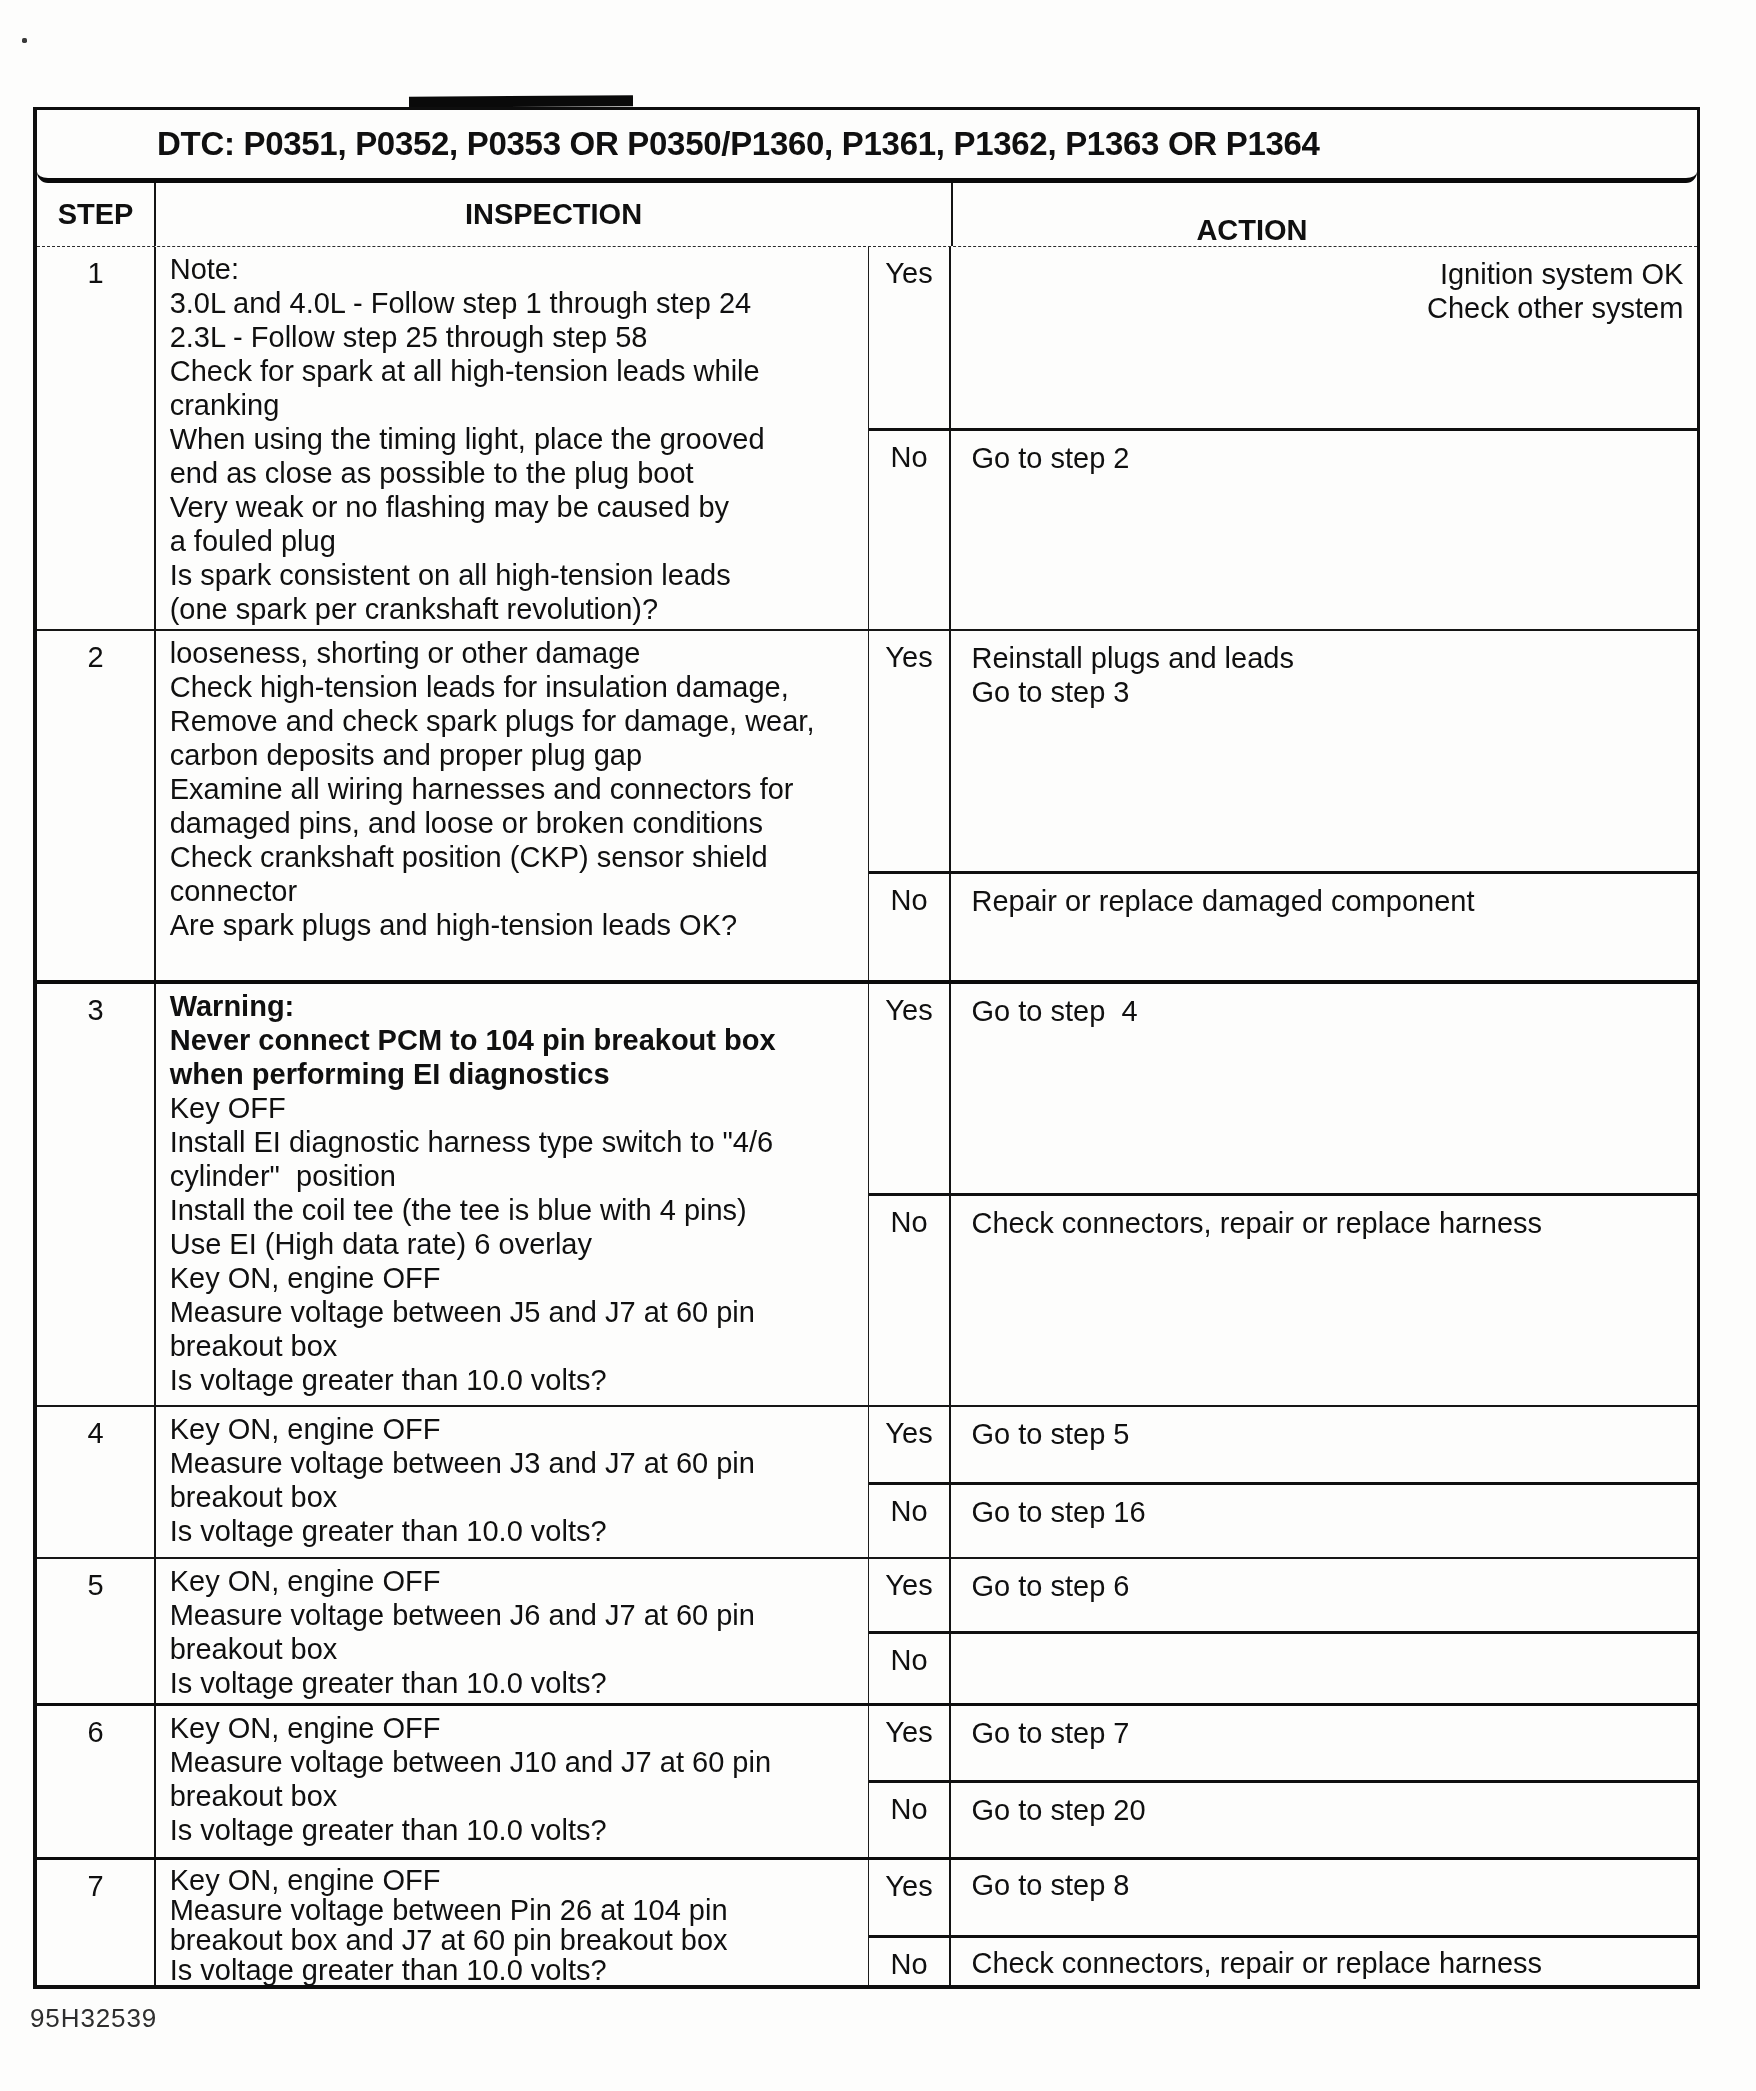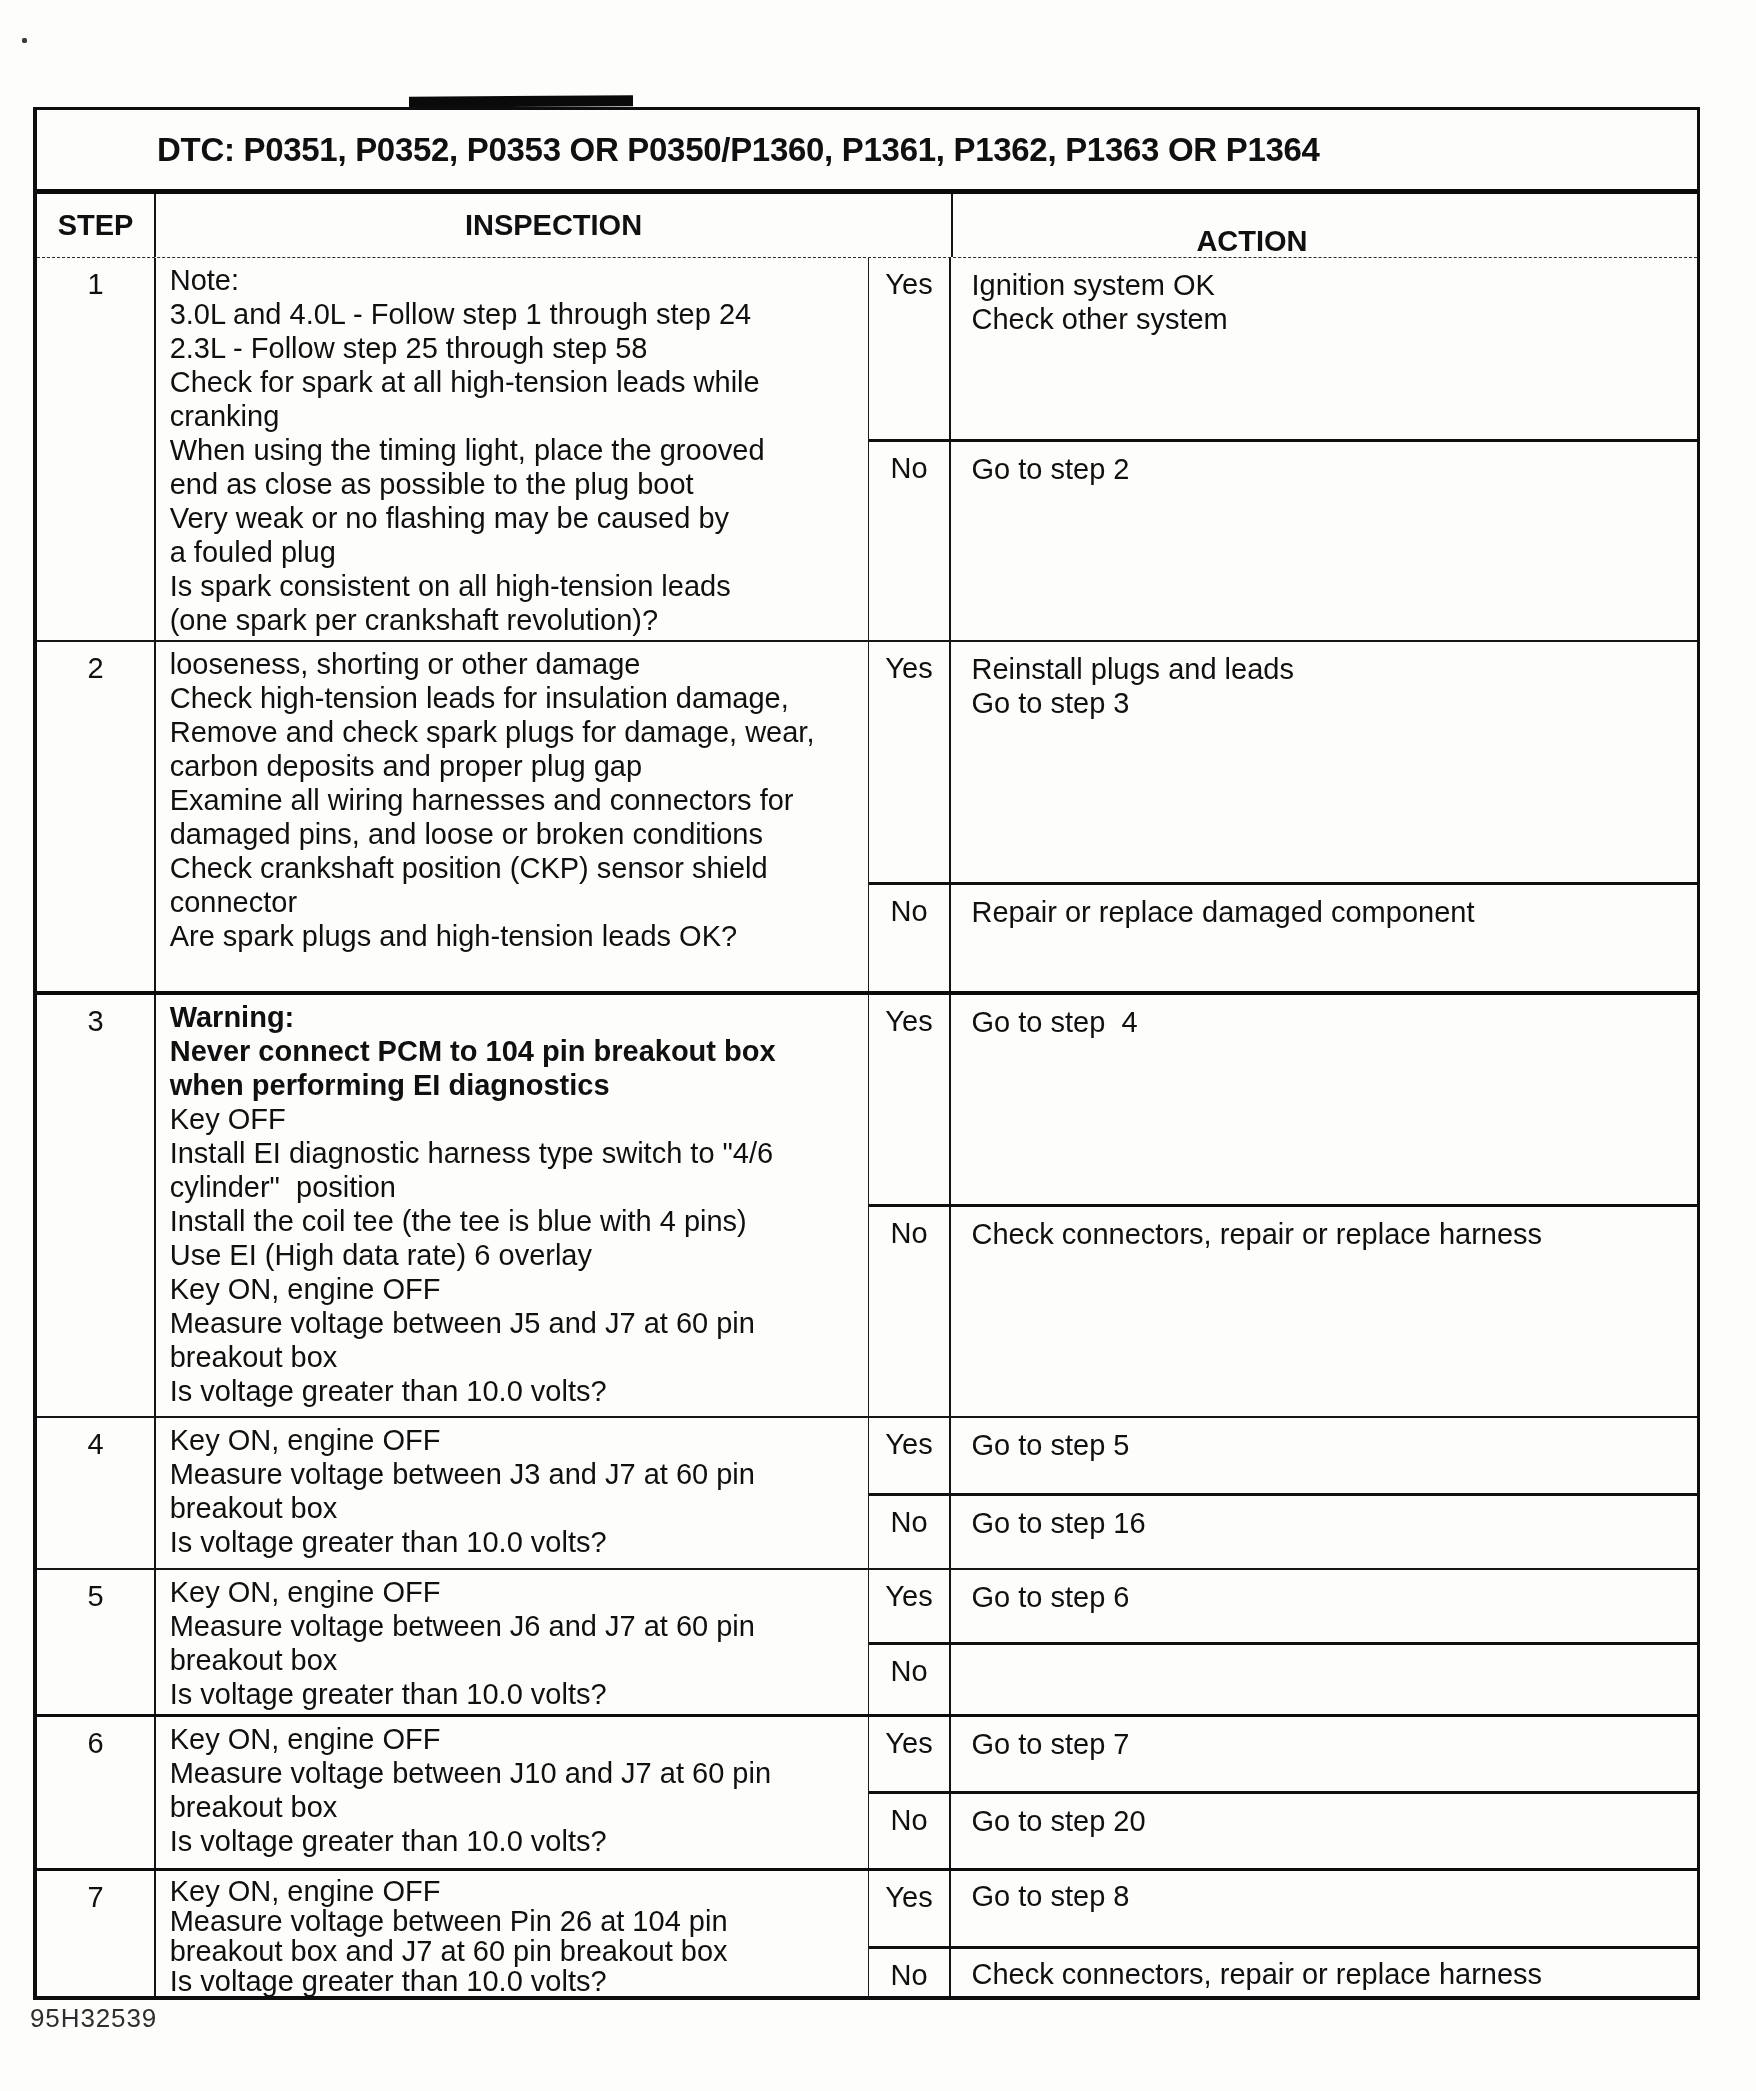--- a/index.html
+++ b/index.html
@@ -8,23 +8,23 @@
     width: 1757px; height: 2091px; position: relative;
     font-family: "Liberation Sans", "DejaVu Sans", sans-serif;
     color: #101010; background: #fdfdfc;
   }
   .dtc-table {
     position: absolute; left: 33px; top: 107px; width: 1667px;
     border: 3.4px solid #0e0e0e; border-left-width: 4.3px; border-bottom-width: 4.3px;
     background: #fdfdfc;
   }
   .title-row {
-    height: 84px; border-bottom: 5.1px solid #0a0a0a;
+    height: 73px; border-bottom: 5.1px solid #0a0a0a;
     display: flex; align-items: center; padding-left: 120px;
-    font-weight: bold; font-size: 33px; letter-spacing: -0.3px;
+    font-weight: bold; font-size: 33px; letter-spacing: -0.3px; border-radius: 11px;
   }
   .header-row { display: flex; height: 63px; font-weight: bold; font-size: 29px; }
   .header-cell { display: flex; align-items: center; justify-content: center; }
   .hc-step   { width: 119px; border-right: 2.6px solid #141414; }
   .hc-insp   { width: 797px; border-right: 2.6px solid #141414; }
   .hc-action { flex: 1; padding-right: 146px; margin-top: 32px; }
   .body-row { display: flex; }
   .cell-step {
     width: 119px; border-right: 2.6px solid #141414;
     text-align: center; font-size: 29px; padding-top: 10.3px;
@@ -77,21 +77,21 @@
           <div class="insp-line">When using the timing light, place the grooved</div>
           <div class="insp-line">end as close as possible to the plug boot</div>
           <div class="insp-line">Very weak or no flashing may be caused by</div>
           <div class="insp-line">a fouled plug</div>
           <div class="insp-line">Is spark consistent on all high-tension leads</div>
           <div class="insp-line">(one spark per crankshaft revolution)?</div>
         </div>
         <div class="branches">
           <div class="branch" style="height: 181px;">
             <div class="cell-answer"><span>Yes</span></div>
-            <div class="cell-action" style="line-height: 34px;">
+            <div class="cell-action" style="line-height: 34px; text-align: right;">
               <div class="action-line">Ignition system OK</div>
               <div class="action-line">Check other system</div>
             </div>
           </div>
           <div class="branch second" style="height: 201px;">
             <div class="cell-answer"><span>No</span></div>
             <div class="cell-action" style="line-height: 34px;">
               <div class="action-line">Go to step 2</div>
             </div>
           </div>

